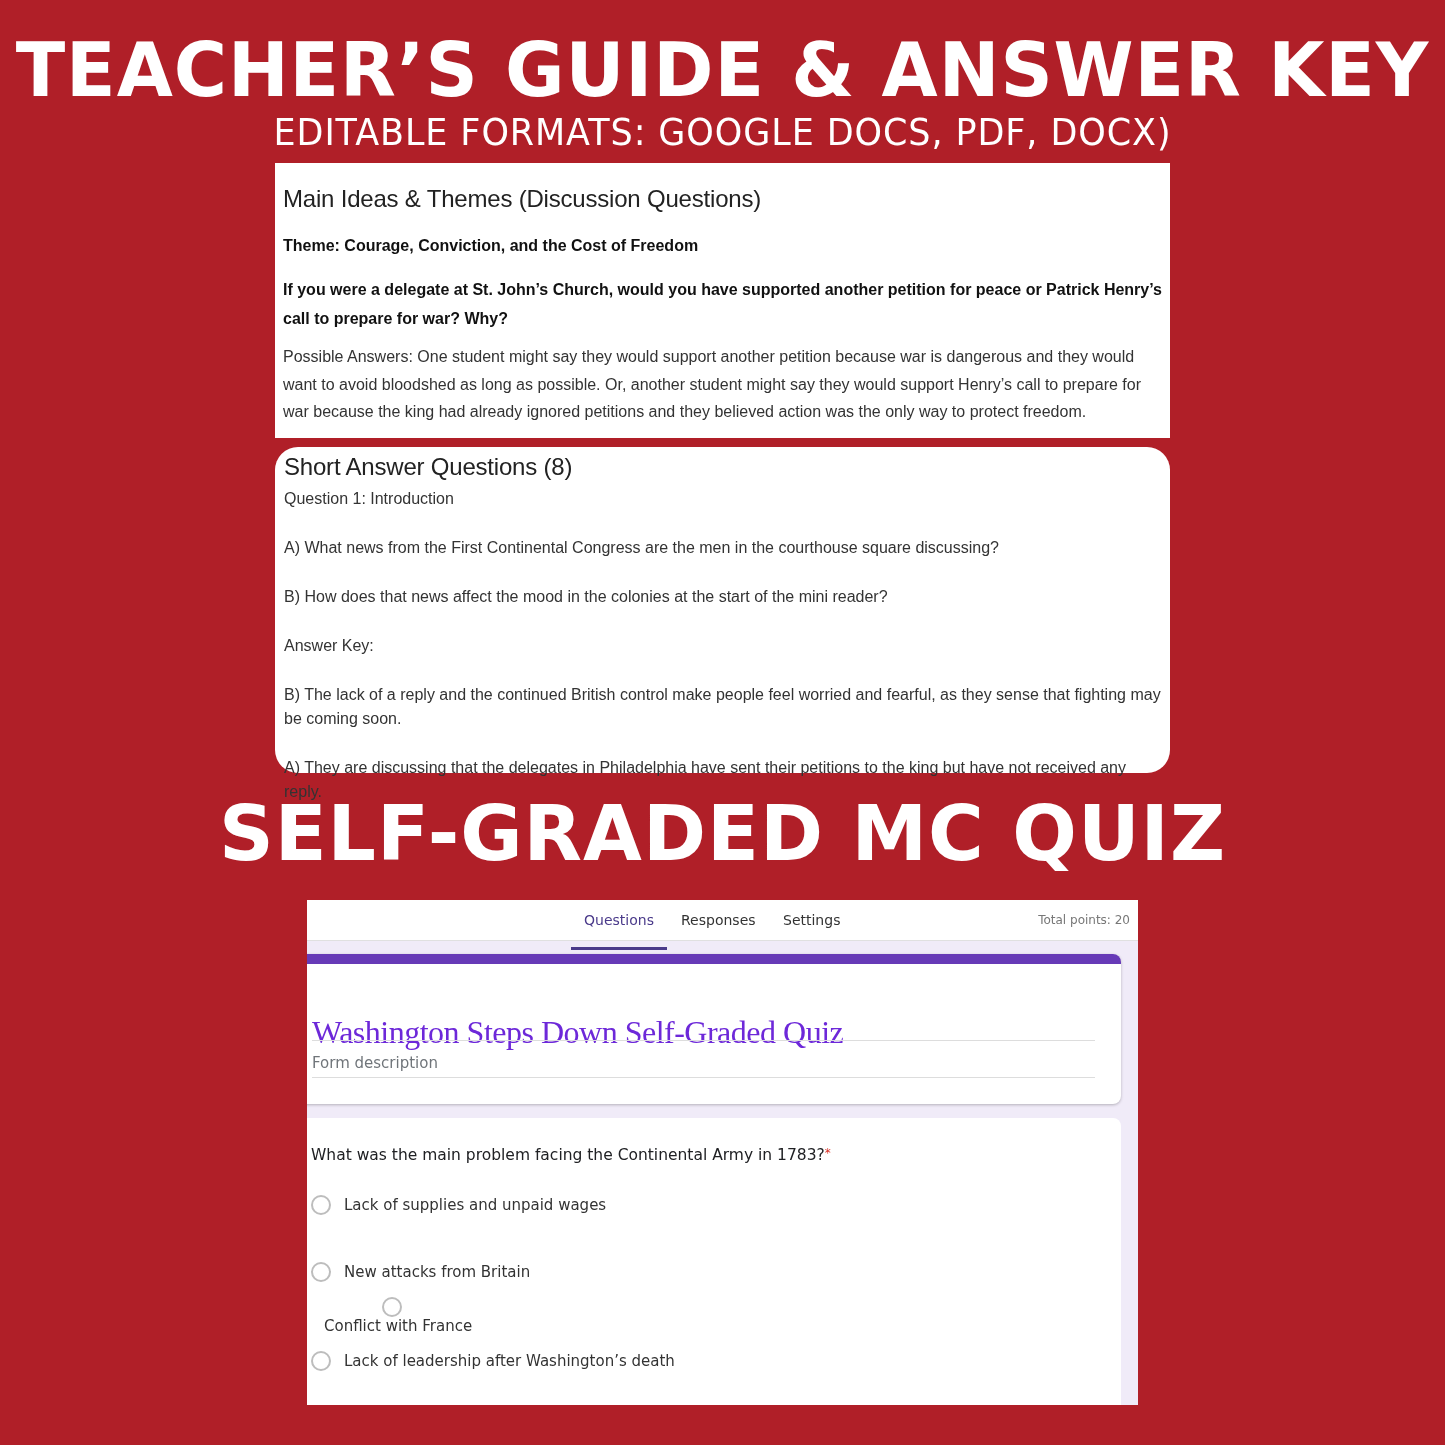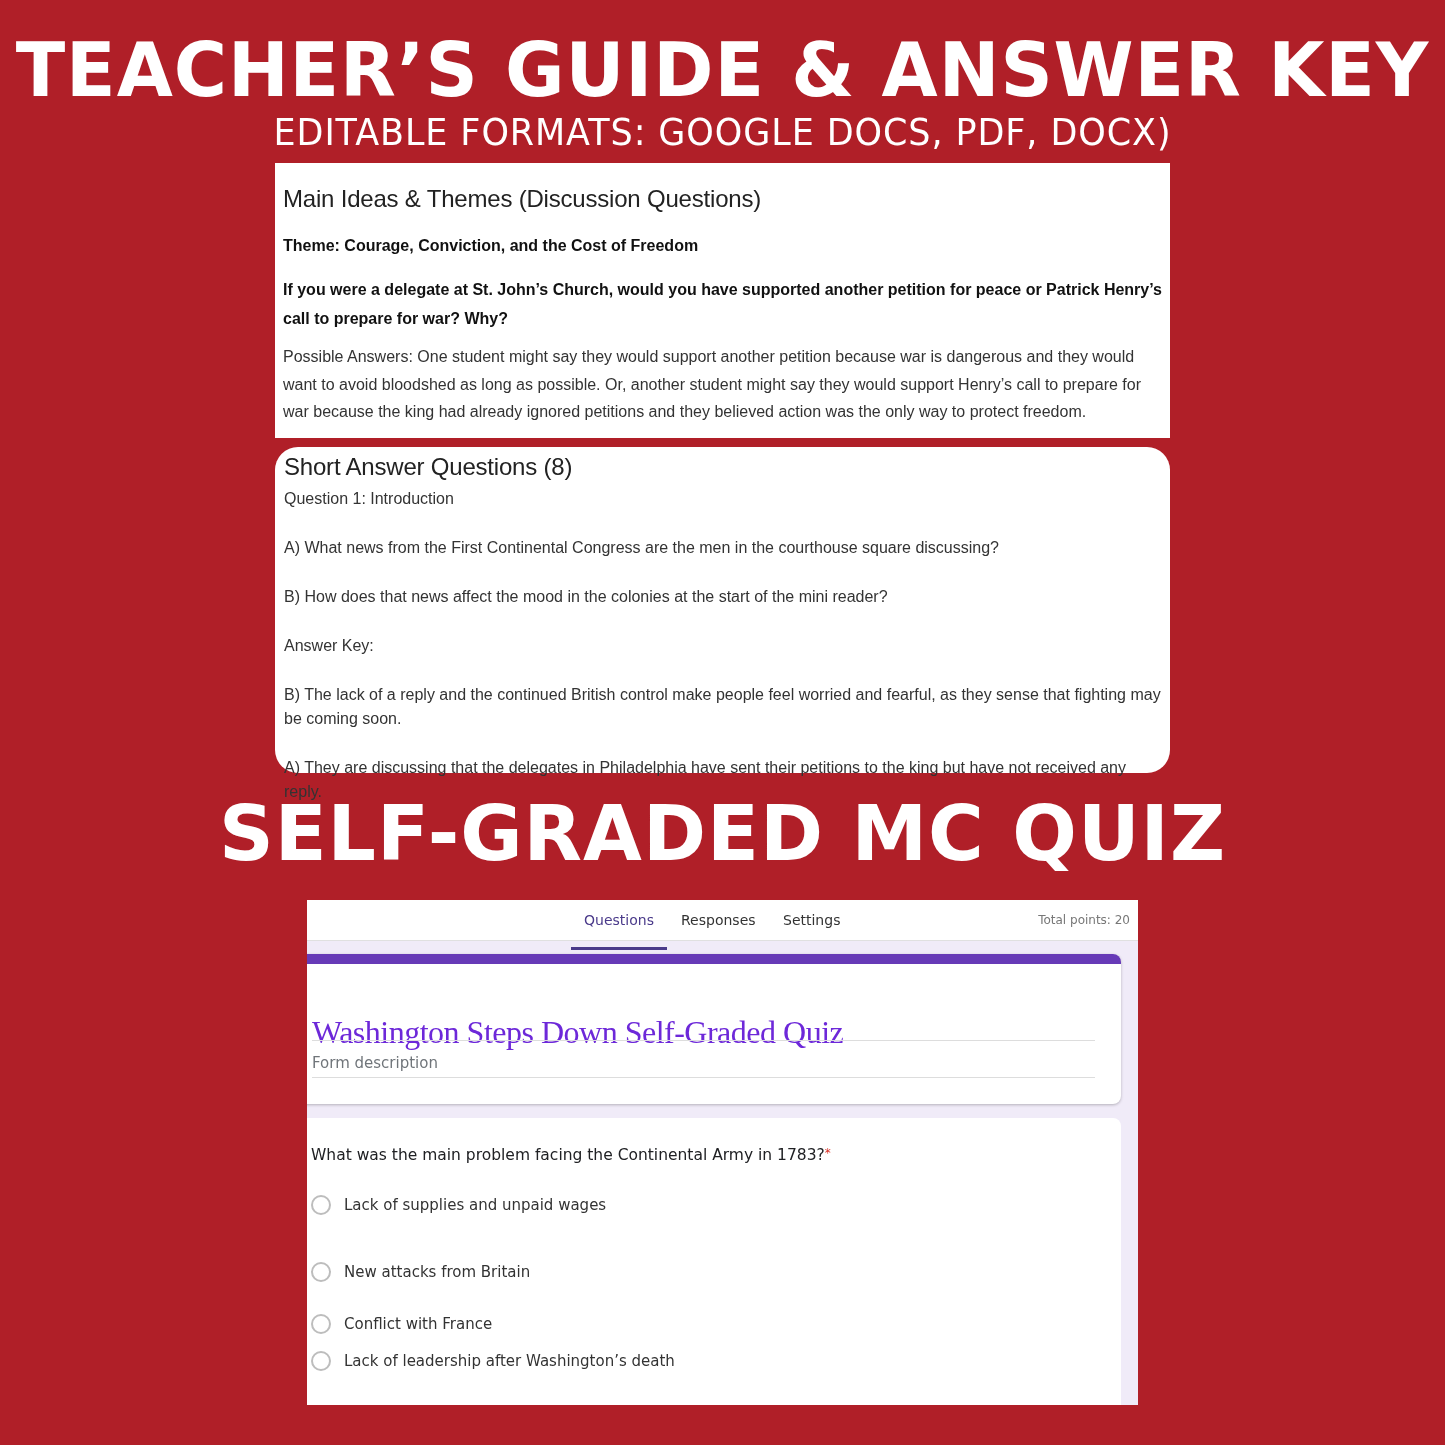--- a/index.html
+++ b/index.html
@@ -142,21 +142,21 @@
       <span>What was the main problem facing the Continental Army in 1783?</span><span class="req">*</span>
     </div>
     <div class="option" style="top:75px;">
       <span class="radio"></span>
       <span class="opt-label">Lack of supplies and unpaid wages</span>
     </div>
     <div class="option" style="top:142px;">
       <span class="radio"></span>
       <span class="opt-label">New attacks from Britain</span>
     </div>
-    <div class="option" style="top:194px;">
+    <div class="option" style="top:179px;flex-direction:column;">
       <span class="radio"></span>
       <span class="opt-label">Conflict with France</span>
     </div>
     <div class="option" style="top:231px;">
       <span class="radio"></span>
       <span class="opt-label">Lack of leadership after Washington’s death</span>
     </div>
   </div>
 </div>
 

